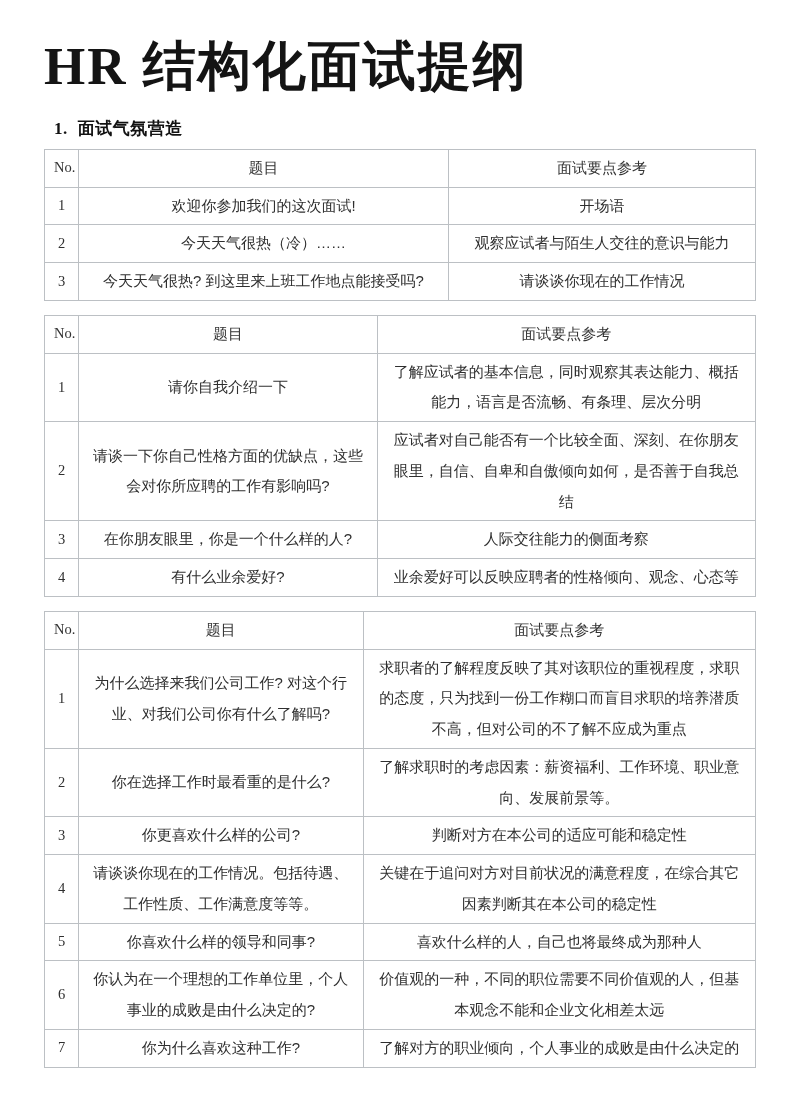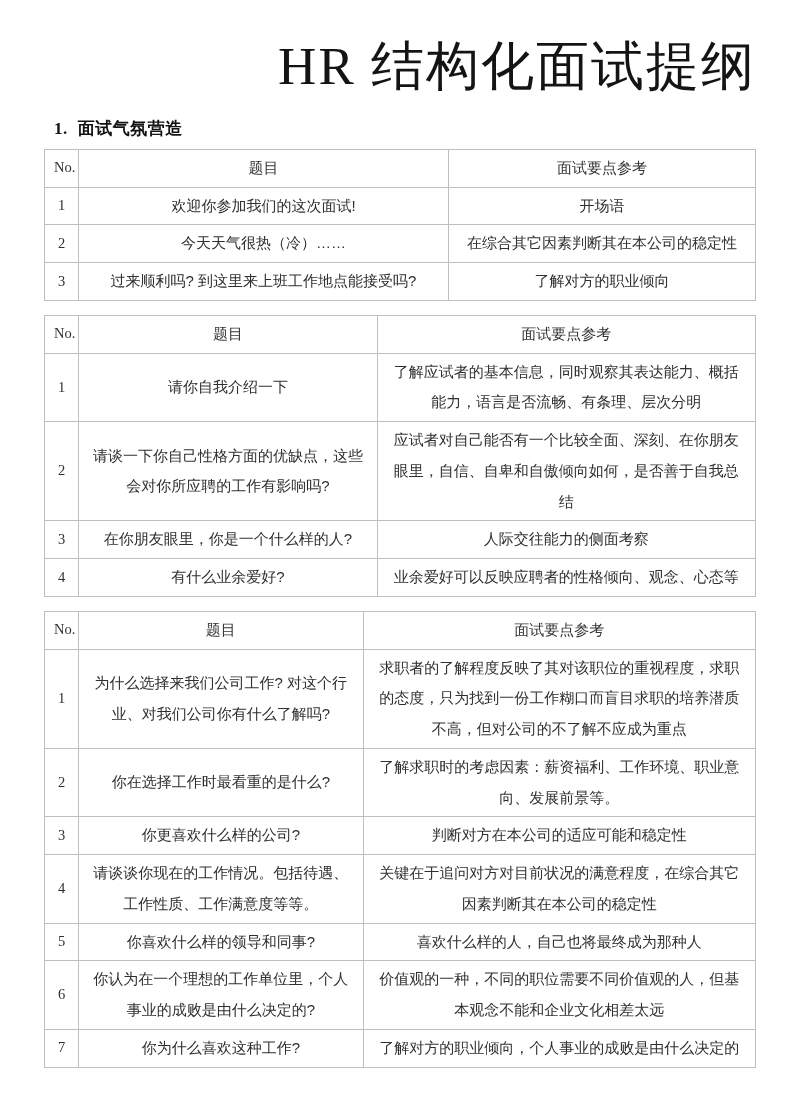--- a/index.html
+++ b/index.html
@@ -11,23 +11,23 @@
     font-family: "Liberation Sans", "DejaVu Sans", sans-serif;
     color: #2f2f2f;
   }
   .page {
     width: 800px;
     min-height: 1097px;
     padding: 22px 44px 30px 44px;
     background: #ffffff;
   }
   .doc-title {
-    text-align: right;
+    text-align: left;
     font-family: "Liberation Serif", "DejaVu Serif", serif;
-    font-weight: 400;
+    font-weight: 700;
     font-size: 53px;
     letter-spacing: 2px;
     color: #141414;
     margin: 14px 0 18px 0;
     line-height: 1.15;
   }
   .section { margin-bottom: 14px; }
   .section-heading {
     font-size: 17px;
     font-weight: 700;
@@ -93,27 +93,27 @@
       <tbody>
   <tr>
     <td class="col-no-cell">1</td>
     <td>欢迎你参加我们的这次面试!</td>
     <td>开场语</td>
   </tr>
 
   <tr>
     <td class="col-no-cell">2</td>
     <td>今天天气很热（冷）……</td>
-    <td>在综合其它因素判断其在本公司的稳定性</td>
+    <td>观察应试者与陌生人交往的意识与能力</td>
   </tr>
 
   <tr>
     <td class="col-no-cell">3</td>
-    <td>过来顺利吗? 到这里来上班工作地点能接受吗?</td>
-    <td>了解对方的职业倾向</td>
+    <td>今天天气很热? 到这里来上班工作地点能接受吗?</td>
+    <td>请谈谈你现在的工作情况</td>
   </tr>
 </tbody>
     </table>
   </section>
 
   <section class="section sec-1">
     <table>
       <colgroup>
         <col class="col-no">
         <col class="col-q">

